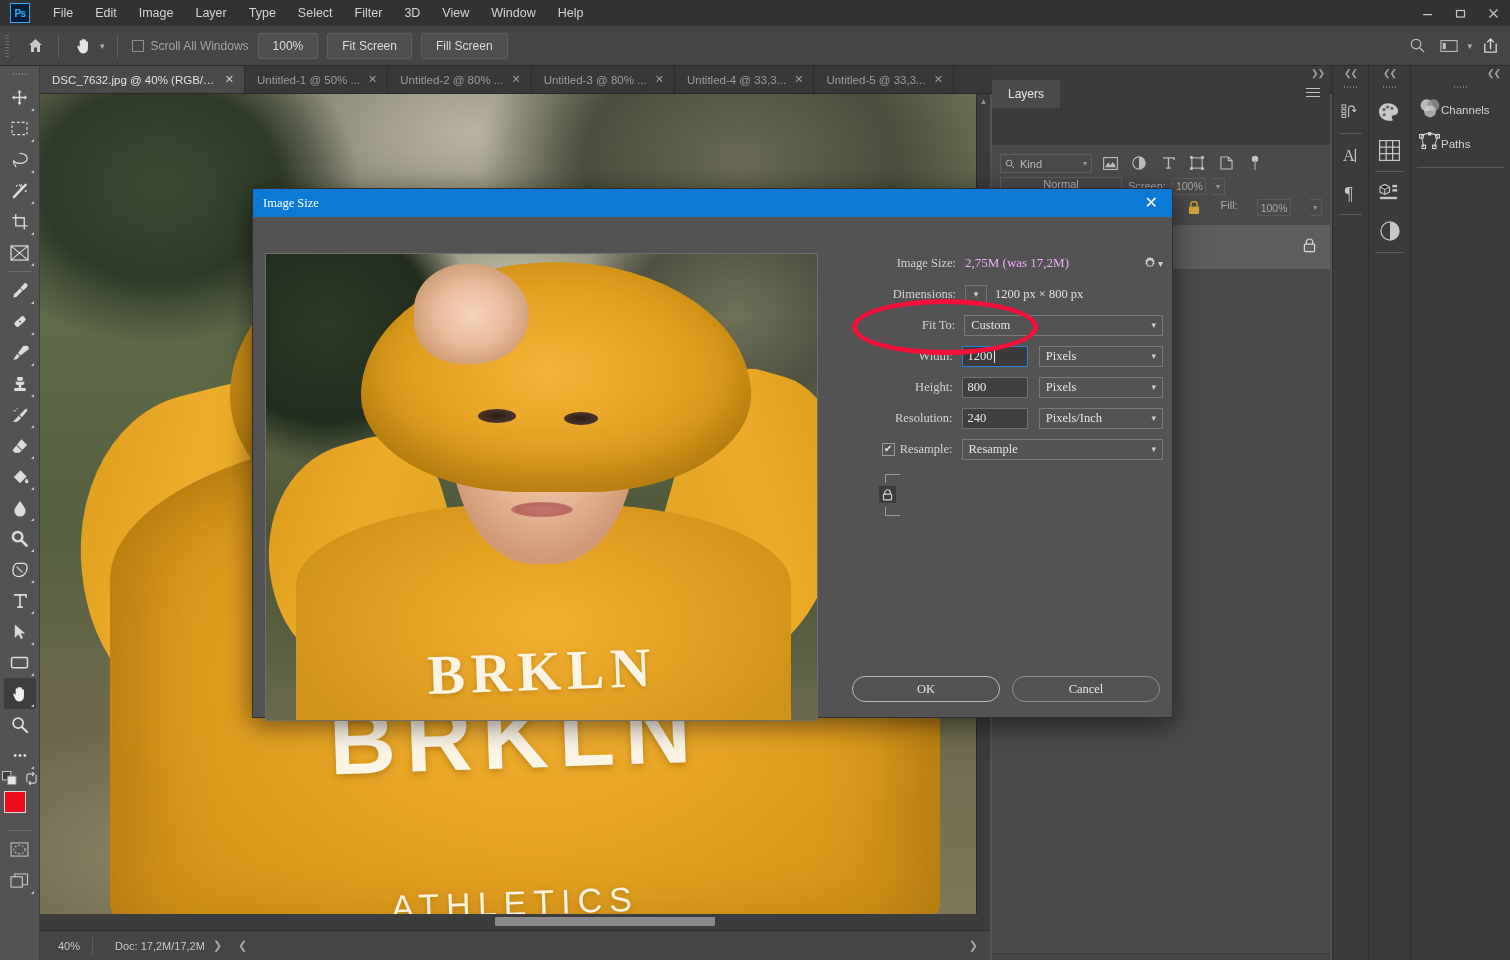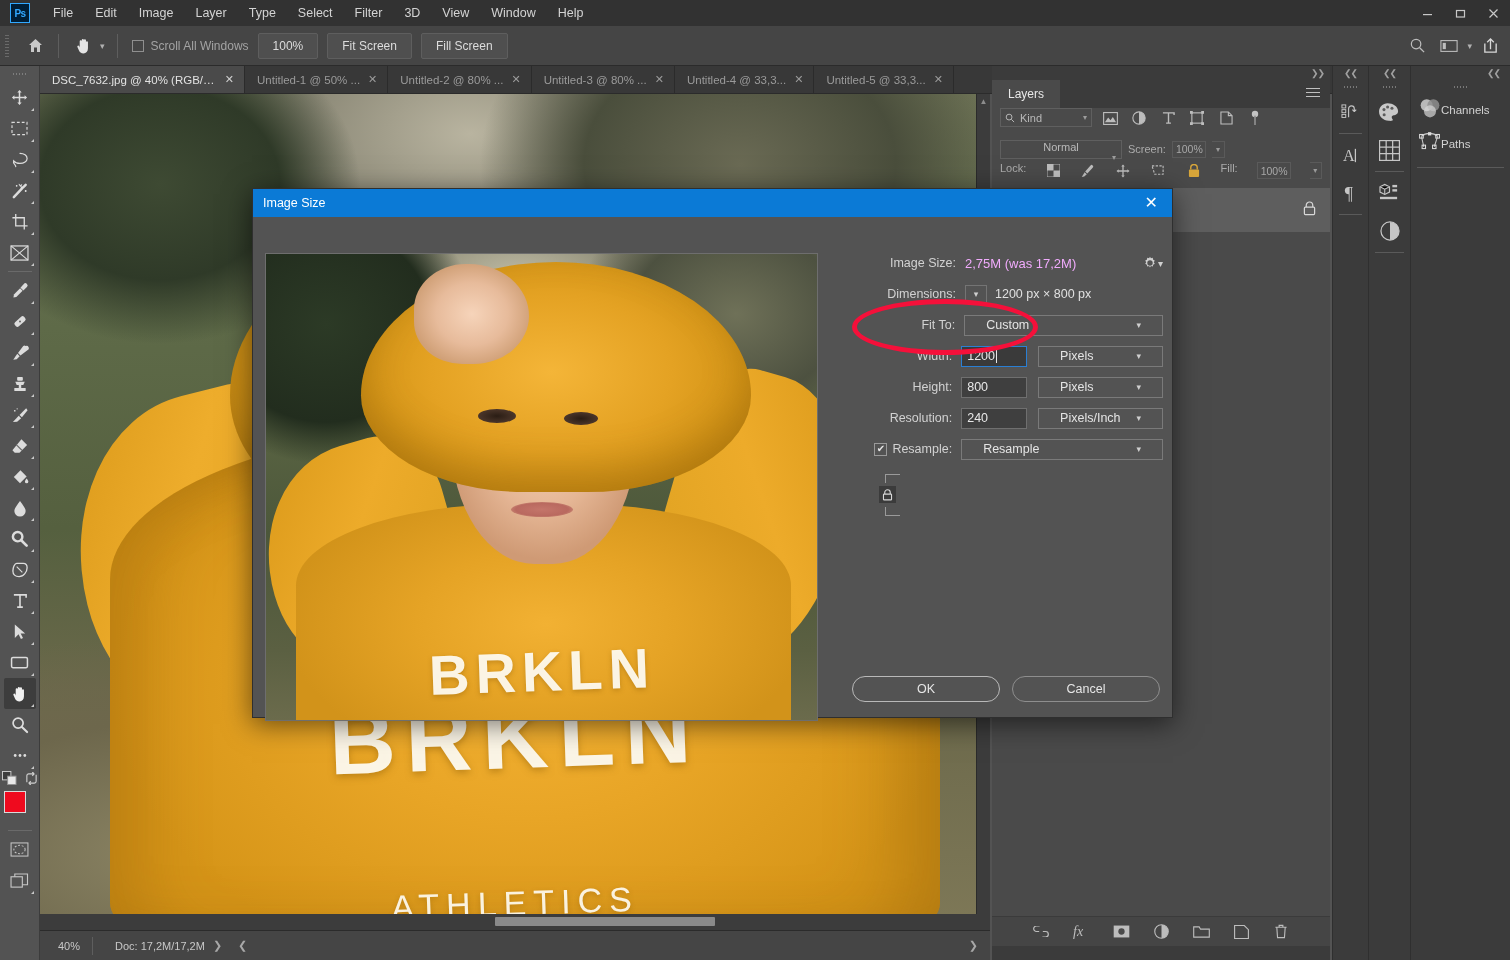--- a/index.html
+++ b/index.html
@@ -195,21 +195,21 @@
     padding-right: 6px; color: #a0a0a0; font-size: 9px; letter-spacing: -1px;
   }
   .panel-tabs { height: 28px; background: #3b3b3b; display: flex; align-items: stretch; position: relative; }
   .ptab {
     padding: 0 16px; display: flex; align-items: center; font-size: 12px; color: #b9b9b9;
   }
   .ptab.active { background: #4a4a4a; color: #e8e8e8; }
   .phamburger { position: absolute; right: 10px; top: 8px; width: 14px; height: 12px; }
   .phamburger span { display: block; height: 1px; background: #c0c0c0; margin-bottom: 3px; }
   .panel-body { background: #4a4a4a; height: 838px; position: relative; }
-  .filter-row { display: flex; align-items: flex-start; gap: 7px; height: 28px; padding: 0 8px; }
+  .filter-row { display: flex; align-items: flex-end; gap: 7px; height: 28px; padding: 0 8px; margin-top: 37px; }
   .kind-select {
     width: 92px; height: 19px; background: #4a4a4a; border: 1px solid #5f5f5f;
     display: flex; align-items: center; gap: 5px; padding: 0 4px; font-size: 11px; color: #b9b9b9;
   }
   .kind-select .kchev { margin-left: auto; color: #9c9c9c; font-size: 8px; }
   .fic { width: 22px; height: 20px; display: flex; align-items: center; justify-content: center; color: #bdbdbd; }
   .blend-row { display: flex; align-items: center; height: 26px; padding: 0 8px; gap: 6px; }
   .blend-select {
     width: 122px; height: 19px; background: #4a4a4a; border: 1px solid #5f5f5f;
     display: flex; align-items: center; padding: 0 5px; font-size: 11px; color: #b9b9b9; flex-direction: column;
@@ -252,20 +252,21 @@
   .rail2 { left: 1368px; width: 42px; }
   .rail1 { left: 1410px; width: 100px; }
   .rail1 .r1row { display: flex; align-items: center; height: 34px; padding-left: 8px; color: #c6c6c6; }
   .r1label { font-size: 11.5px; color: #d2d2d2; }
 
   
   .dlg {
     position: absolute; left: 252px; top: 188px; width: 921px; height: 530px;
     background: #535353; border: 1px solid #2f2f2f;
     box-shadow: 0 6px 26px rgba(0,0,0,.55);
+    font-family: Liberation Serif, serif;
   }
   .dlg-title {
     height: 28px; background: #0b7ad6; display: flex; align-items: center;
     padding: 0 10px; color: #ffffff; font-size: 12.5px;
   }
   .dlg-close { margin-left: auto; color: #ffffff; font-size: 16px; line-height: 1; padding: 0 4px; }
   .dlg-body { position: relative; height: 501px; }
   .preview {
     position: absolute; left: 12px; top: 36px; width: 553px; height: 468px;
     border: 1px solid #6e6e6e; overflow: hidden; background: #222;
@@ -333,21 +334,21 @@
   .fvalue { font-size: 13px; color: #f0abfc; }
   .gear { margin-left: auto; color: #d0d0d0; display: flex; align-items: center; gap: 1px; }
   .dim-chev {
     width: 22px; height: 18px; border: 1px solid #747474; background: #535353;
     display: flex; align-items: center; justify-content: center;
     color: #cfcfcf; font-size: 9px; margin-right: 8px;
   }
   .dim-txt { font-size: 12.5px; color: #e0e0e0; }
   .sel {
     height: 21px; background: #535353; border: 1px solid #7a7a7a;
-    display: flex; align-items: center; padding: 0 21px;
+    display: flex; align-items: center; padding: 0 6px;
     font-size: 12.5px; color: #e4e4e4;
   }
   .sel .schev { margin-left: auto; color: #cfcfcf; font-size: 9px; }
   .sel-fitto { width: 200px; }
   .inp {
     width: 68px; height: 21px; background: #3f3f3f; border: 1px solid #6f6f6f;
     font-size: 12.5px; color: #e8e8e8; display: flex; align-items: center; padding: 0 5px;
   }
   .inp.focused { border: 1px solid #2a7fd4; background: #3a3a3a; }
   .caret { display: inline-block; width: 1px; height: 13px; background: #e8e8e8; margin-left: 1px; }

